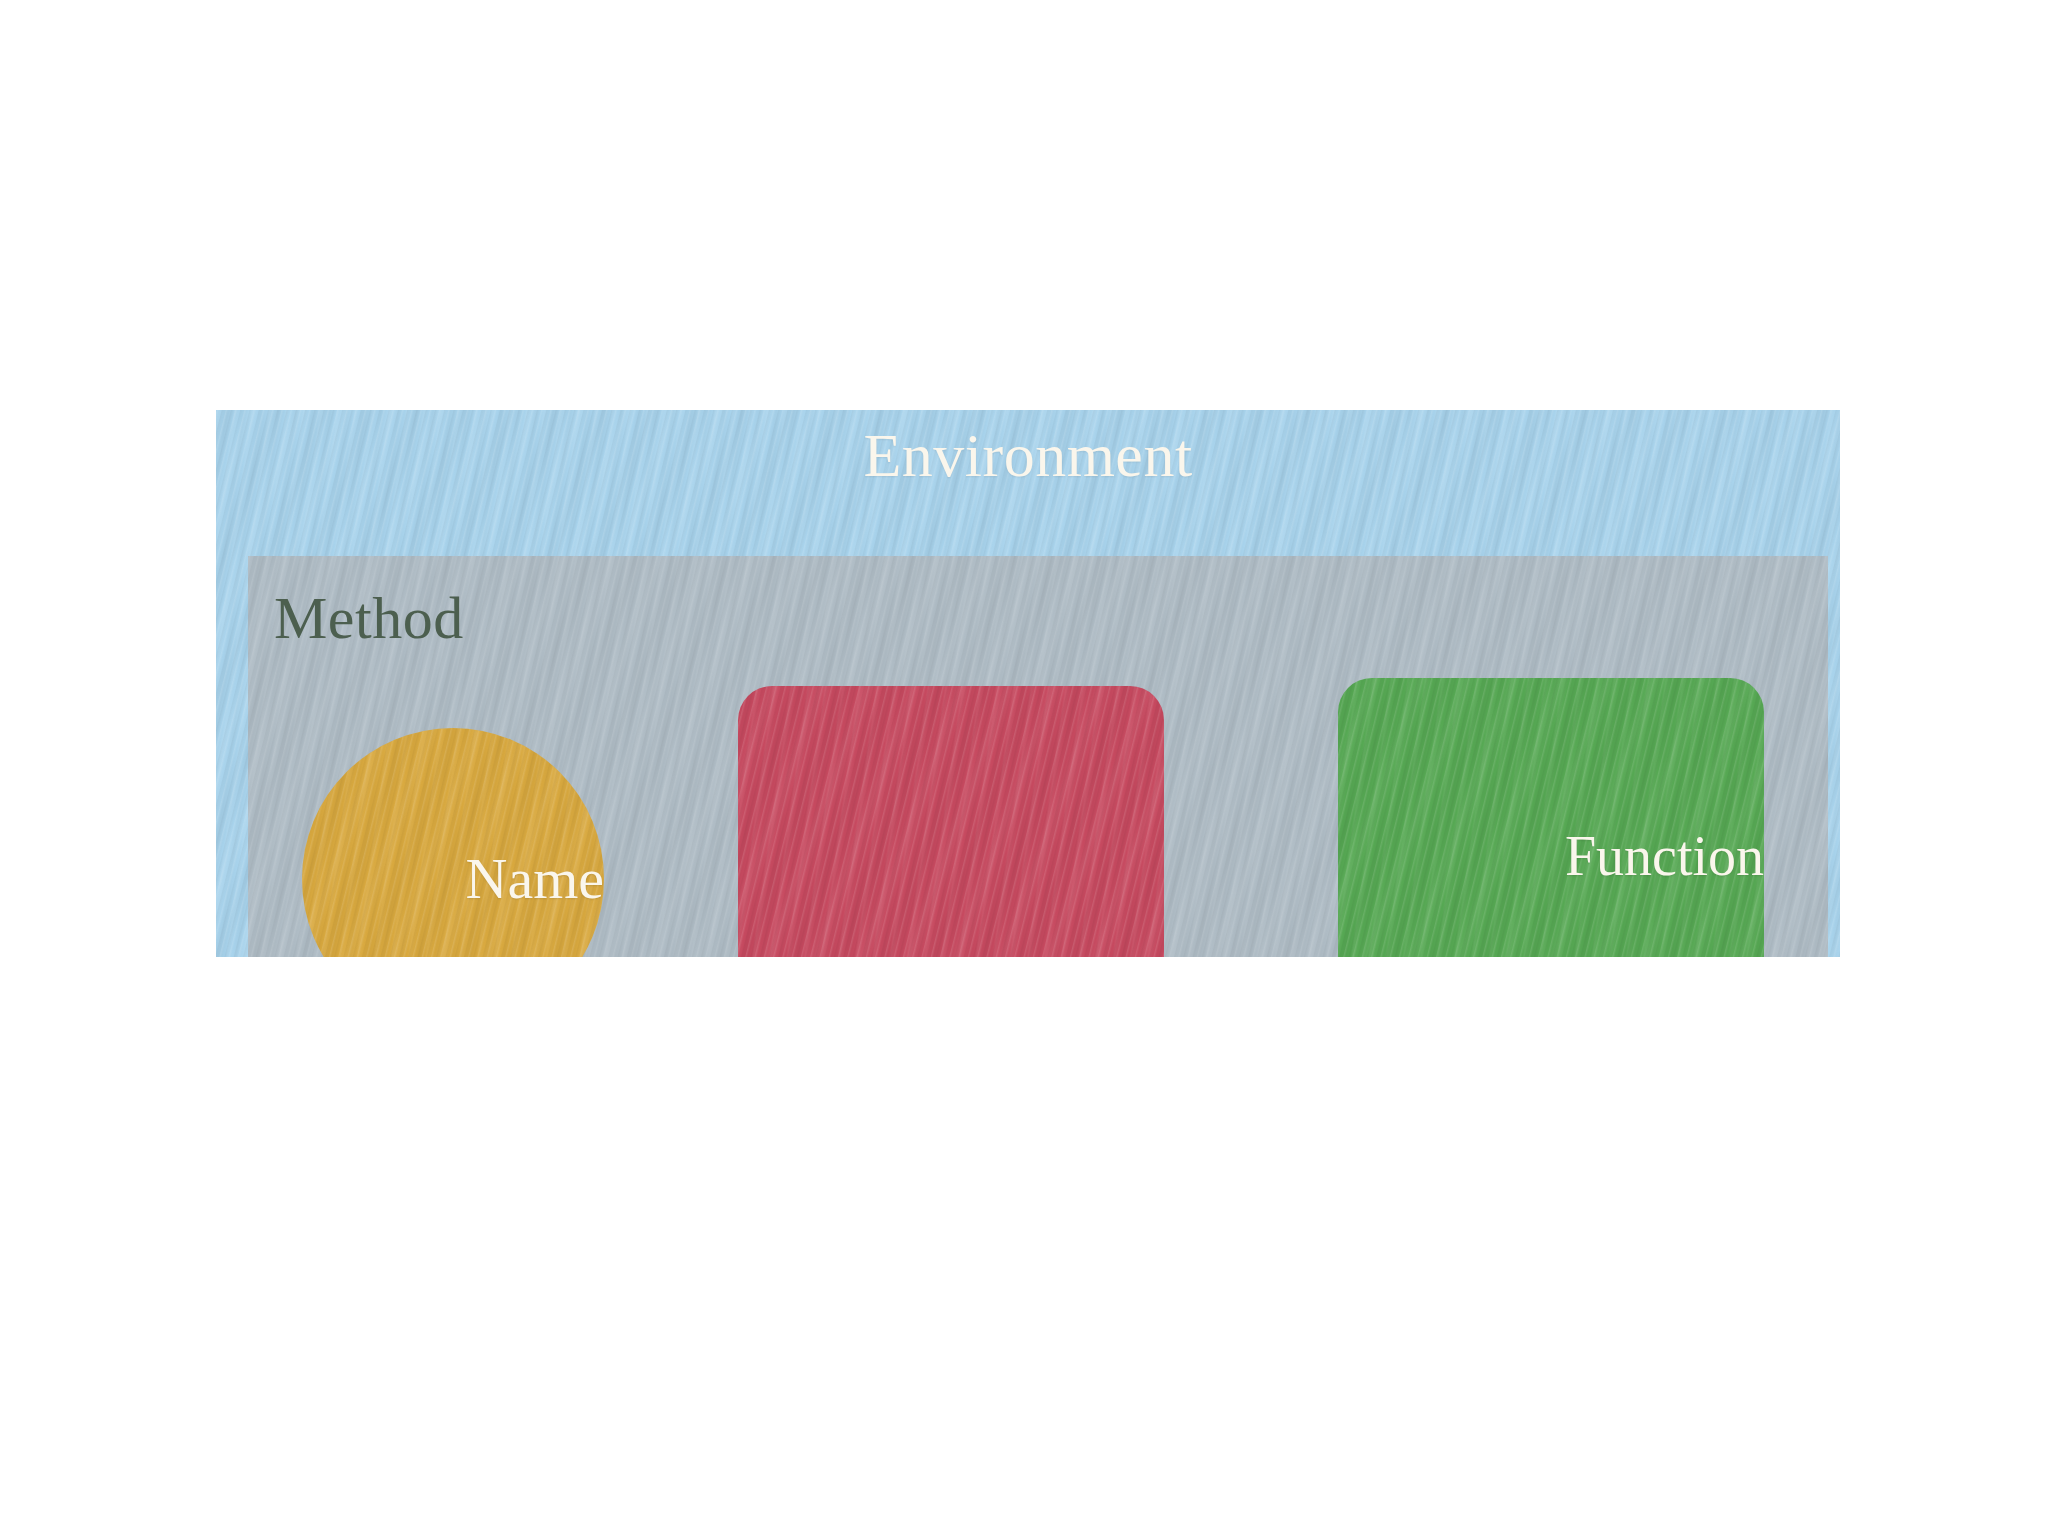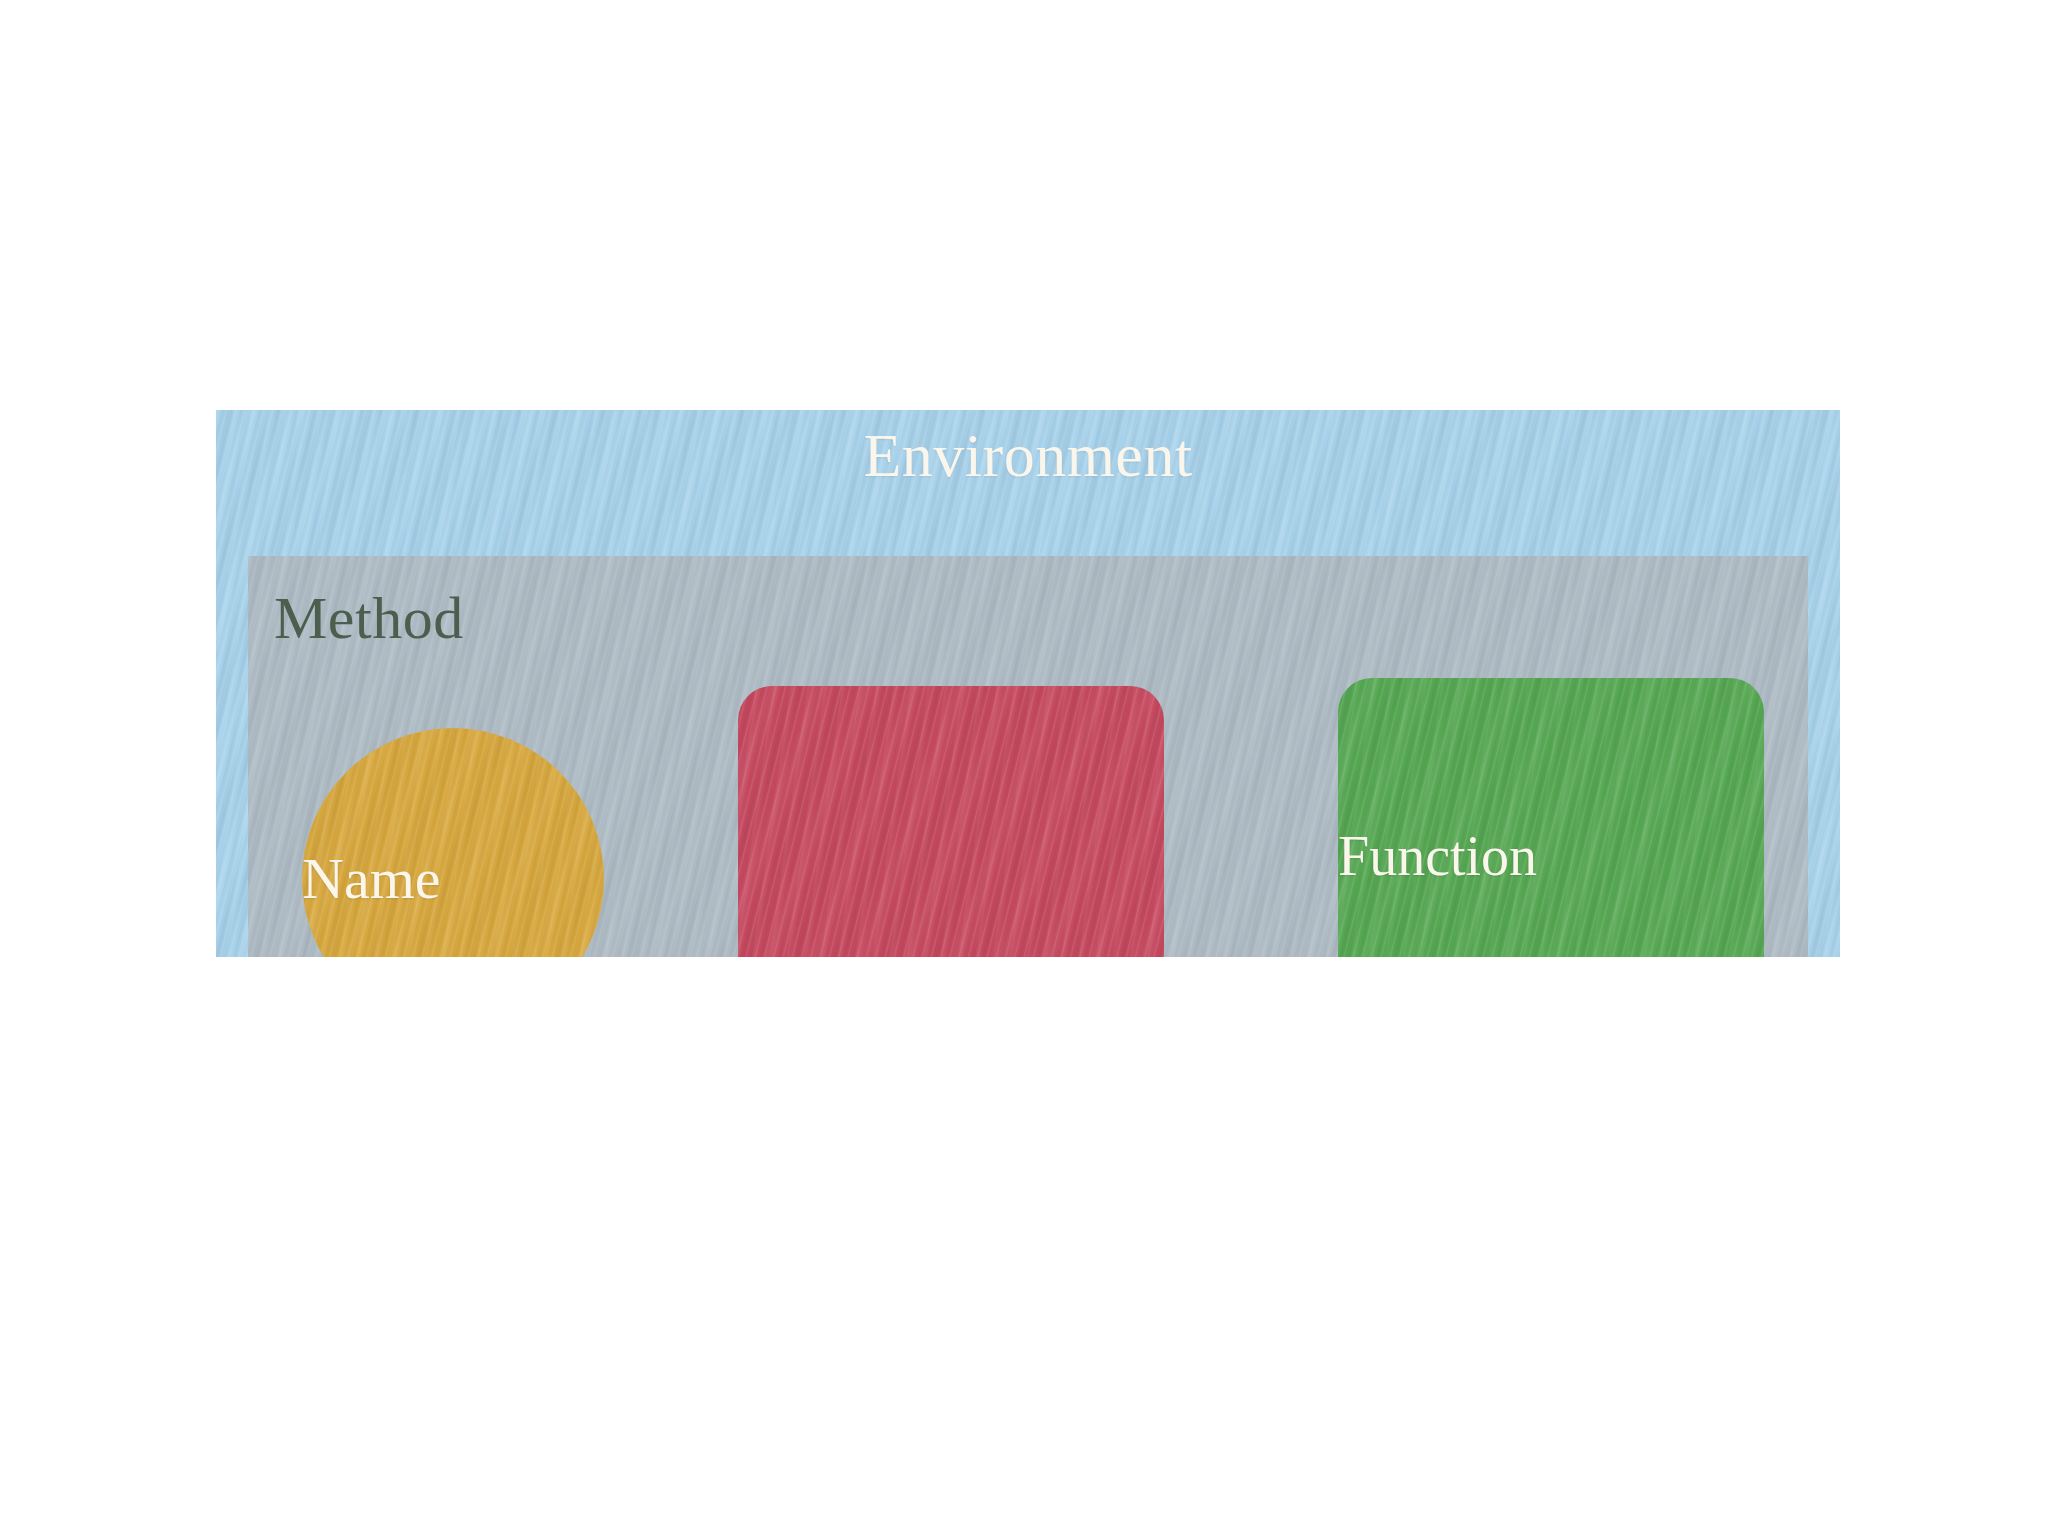--- a/index.html
+++ b/index.html
@@ -96,21 +96,21 @@
     color: #4c5f4f;
     letter-spacing: .5px;
     z-index: 4;
   }
 
   
   .node {
     position: absolute;
     display: flex;
     align-items: center;
-    justify-content: flex-start;
+    justify-content: flex-end;
     overflow: hidden;
     z-index: 3;
   }
   .node-label {
     position: relative;
     z-index: 2;
     color: #faf6ec;
     line-height: 1;
     text-shadow: 0 1px 2px rgba(0,0,0,.10);
     white-space: nowrap;
@@ -149,21 +149,21 @@
 </head>
 <body>
 
 <div id="canvas">
 
   <div id="environment-box">
     <div class="tex"></div>
 
     <div id="environment-title">Environment</div>
 
-    <div id="method-panel" style="left:32px; top:146px;">
+    <div id="method-panel" style="left:32px; top:146px;padding-left:20px;">
       <div class="tex soft"></div>
 
       <div id="method-title">Method</div>
 
       <div class="node" id="node-name" style="left:54px; top:172px;">
         <div class="tex"></div>
         <span class="node-label">Name</span>
       </div>
 
       <div class="node" id="node-predicate" style="left:490px; top:130px;">

